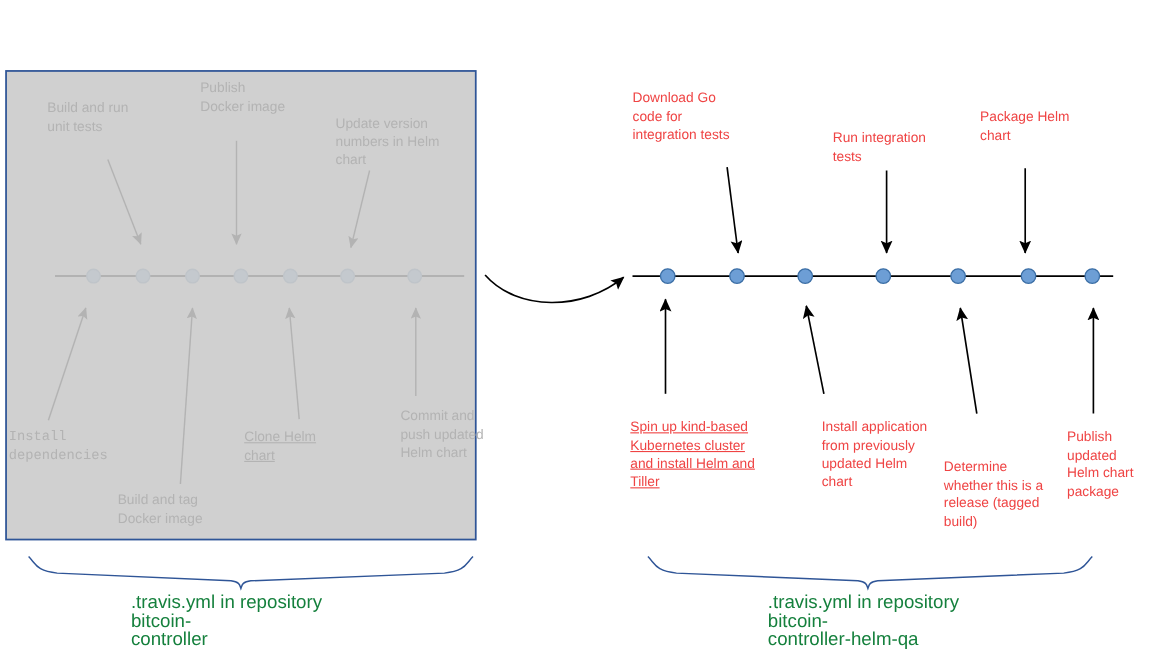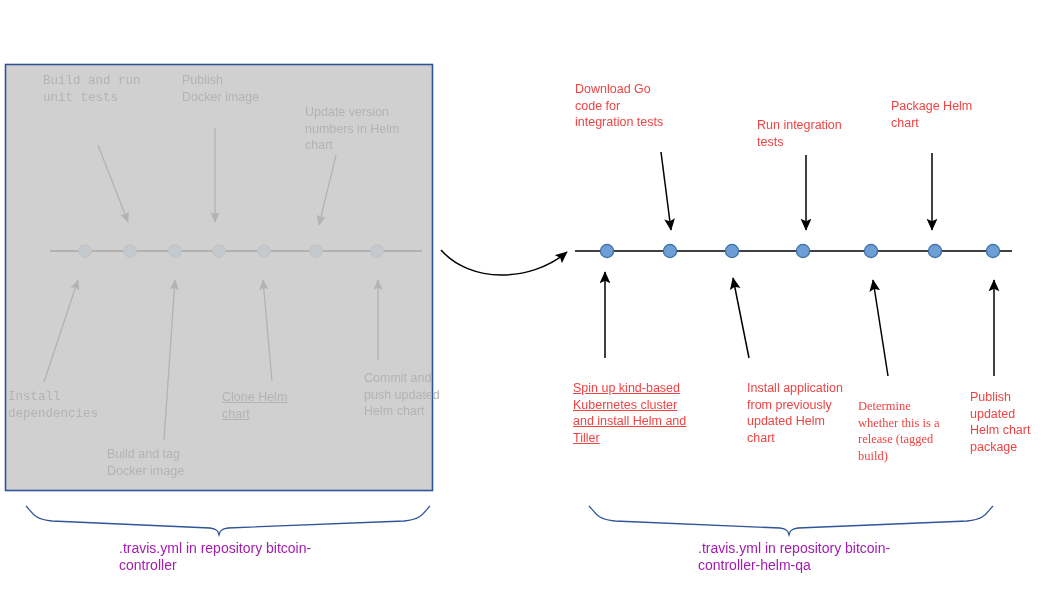--- a/index.html
+++ b/index.html
@@ -26,23 +26,23 @@
     font-size: 12.5px;
     line-height: 16.5px;
     color: #ef4444;
     white-space: pre-line;
   }
   .lbl-dim {
     color: #b3b3b3;
   }
   .caption {
     position: absolute;
-    font-size: 14px;
+    font-size: 17px;
     line-height: 16.5px;
-    color: #a21caf;
+    color: #15803d;
     white-space: pre-line;
   }
 </style>
 </head>
 <body>
 
 <svg id="canvas" viewBox="0 0 1058 595" xmlns="http://www.w3.org/2000/svg">
   <defs>
     <marker id="arrowDim" markerWidth="10" markerHeight="10" refX="7.5" refY="3.6" orient="auto" markerUnits="strokeWidth">
       <path d="M0,0 L8,3.6 L0,7.2 L1.6,3.6 z" fill="#b3b3b3"></path>
@@ -98,21 +98,21 @@
     <line x1="605" y1="358" x2="605" y2="272" stroke="#000000" stroke-width="1.5" marker-end="url(#arrowDark)"></line>
     <line x1="749" y1="358" x2="733" y2="278" stroke="#000000" stroke-width="1.5" marker-end="url(#arrowDark)"></line>
     <line x1="888" y1="376" x2="873" y2="280" stroke="#000000" stroke-width="1.5" marker-end="url(#arrowDark)"></line>
     <line x1="994" y1="376" x2="994" y2="280" stroke="#000000" stroke-width="1.5" marker-end="url(#arrowDark)"></line>
   </g>
 
   <path d="M26,506 C33,513 33,519 52,521 L210,528 C218,529 218,532 219,535 C220,532 220,529 228,528 L404,521 C423,519 423,513 430,506" fill="none" stroke="#2f5597" stroke-width="1.3"></path>
   <path d="M589,506 C596,513 596,519 615,521 L780,528 C788,529 788,532 789,535 C790,532 790,529 798,528 L967,521 C986,519 986,513 993,506" fill="none" stroke="#2f5597" stroke-width="1.3"></path>
 </svg>
 
-<div class="lbl lbl-dim" style="left:43px; top:73px; width:120px;font-family:Liberation Mono, monospace;">Build and run
+<div class="lbl lbl-dim" style="left:43px; top:90px; width:120px;">Build and run
 unit tests</div>
 <div class="lbl lbl-dim" style="left:182px; top:72px; width:120px;">Publish
 Docker image</div>
 <div class="lbl lbl-dim" style="left:305px; top:104px; width:110px;">Update version
 numbers in Helm
 chart</div>
 
 <div class="lbl lbl-dim" style="left:8px; top:389px; width:120px;font-family:Liberation Mono, monospace;">Install
 dependencies</div>
 <div class="lbl lbl-dim" style="left:107px; top:446px; width:130px;">Build and tag
@@ -132,21 +132,21 @@
 chart</div>
 
 <div class="lbl" style="left:573px; top:380px; width:130px;text-decoration:underline;">Spin up kind-based
 Kubernetes cluster
 and install Helm and
 Tiller</div>
 <div class="lbl" style="left:727px; top:380px; width:115px;margin-left:20px;">Install application
 from previously
 updated Helm
 chart</div>
-<div class="lbl" style="left:858px; top:398px; width:105px;font-family:Liberation Serif, serif;">Determine
+<div class="lbl" style="left:858px; top:416px; width:105px;">Determine
 whether this is a
 release (tagged
 build)</div>
 <div class="lbl" style="left:970px; top:389px; width:85px;">Publish
 updated
 Helm chart
 package</div>
 
 <div class="caption" style="left:119px; top:540px; width:230px;">.travis.yml in repository bitcoin-
 controller</div>

